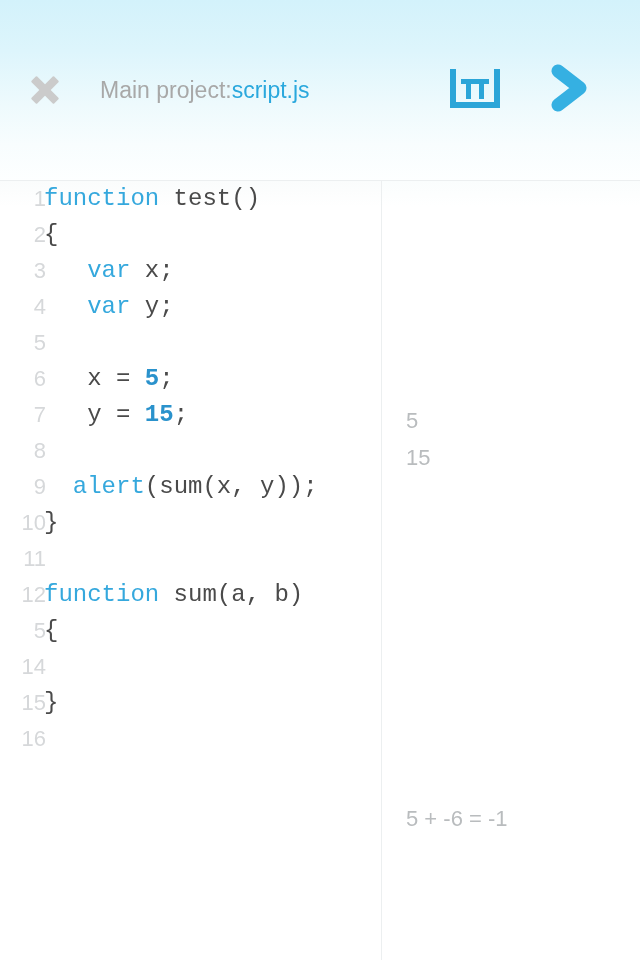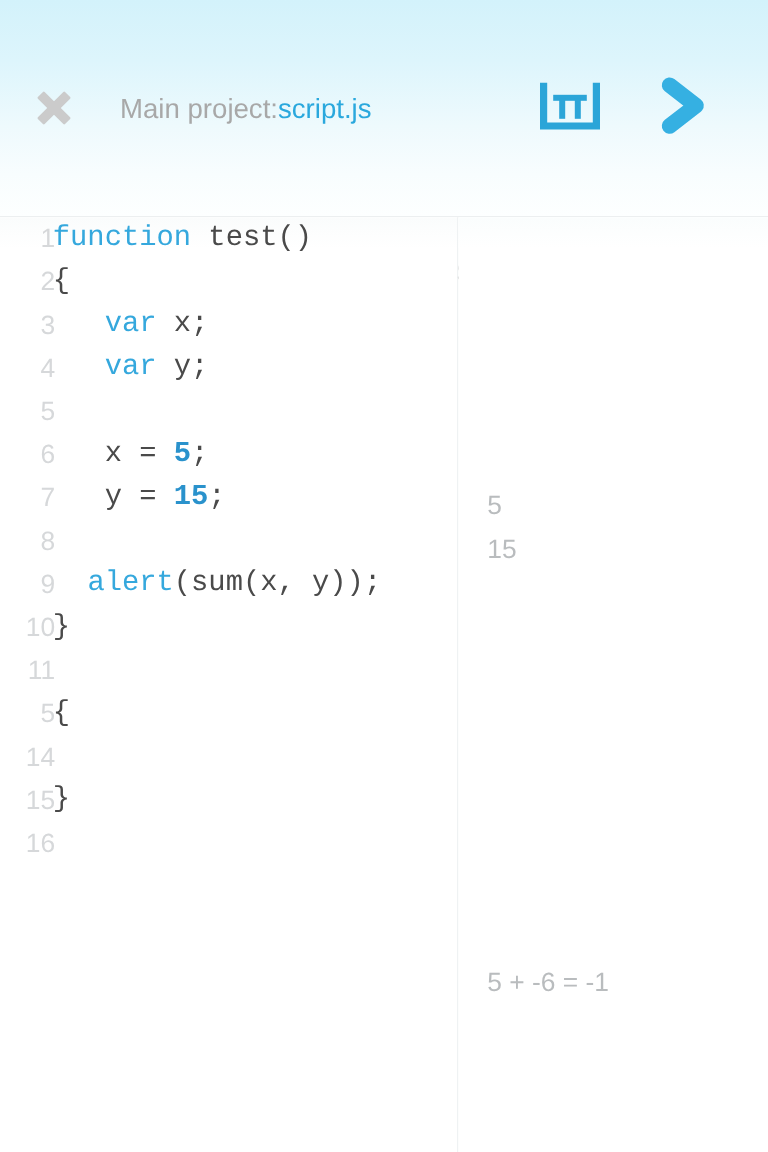--- a/index.html
+++ b/index.html
@@ -334,20 +334,24 @@
           </div>
           <div class="cl">
             <div class="gutter">10</div>
             <div class="ctext"><span class="pl">}</span></div>
           </div>
           <div class="cl">
             <div class="gutter">11</div>
             <div class="ctext">&nbsp;</div>
           </div>
           <div class="cl">
+            <div class="gutter">12</div>
+            <div class="ctext"><span class="kw">function</span><span class="pl"> sum(a, b)</span></div>
+          </div>
+          <div class="cl">
             <div class="gutter">5</div>
             <div class="ctext"><span class="pl">{</span></div>
           </div>
           <div class="cl">
             <div class="gutter">14</div>
           </div>
           <div class="cl">
             <div class="gutter">15</div>
             <div class="ctext"><span class="pl">}</span></div>
           </div>

